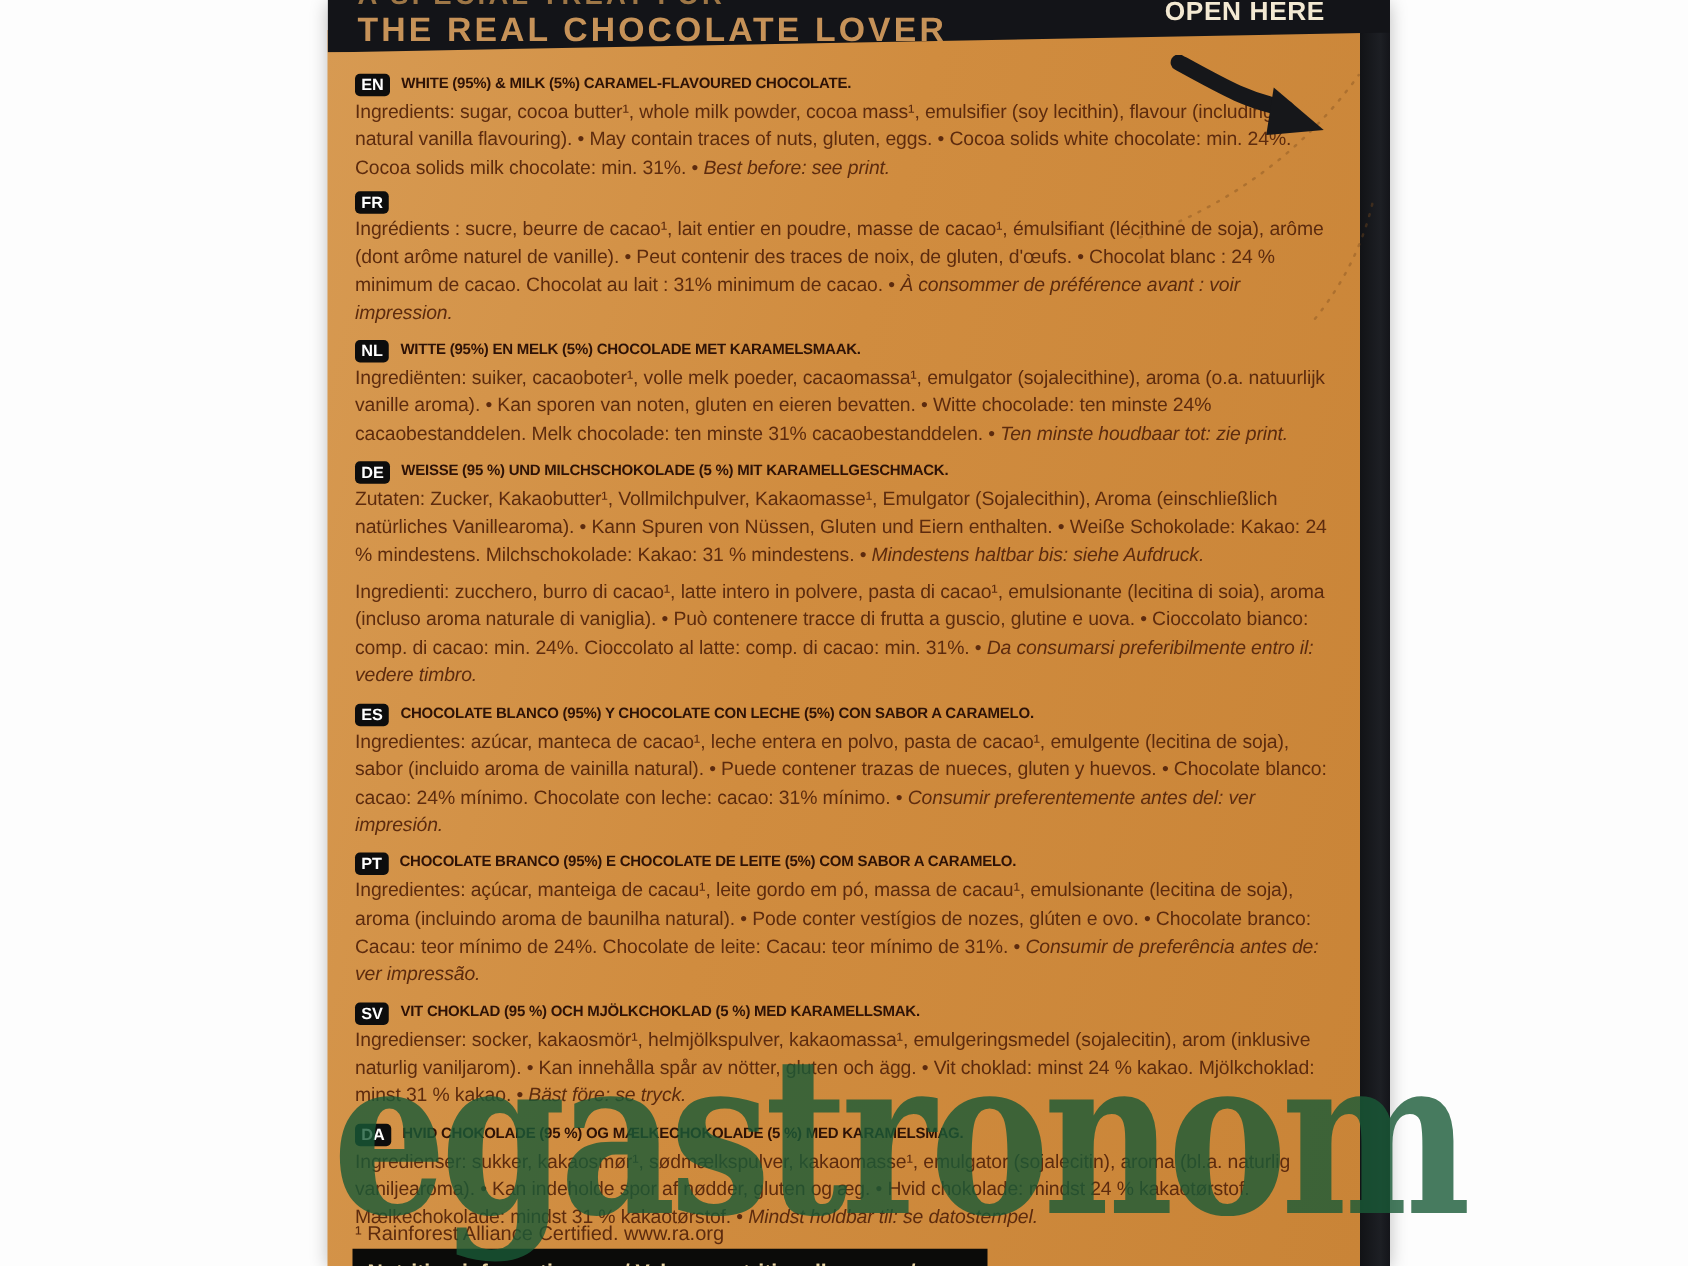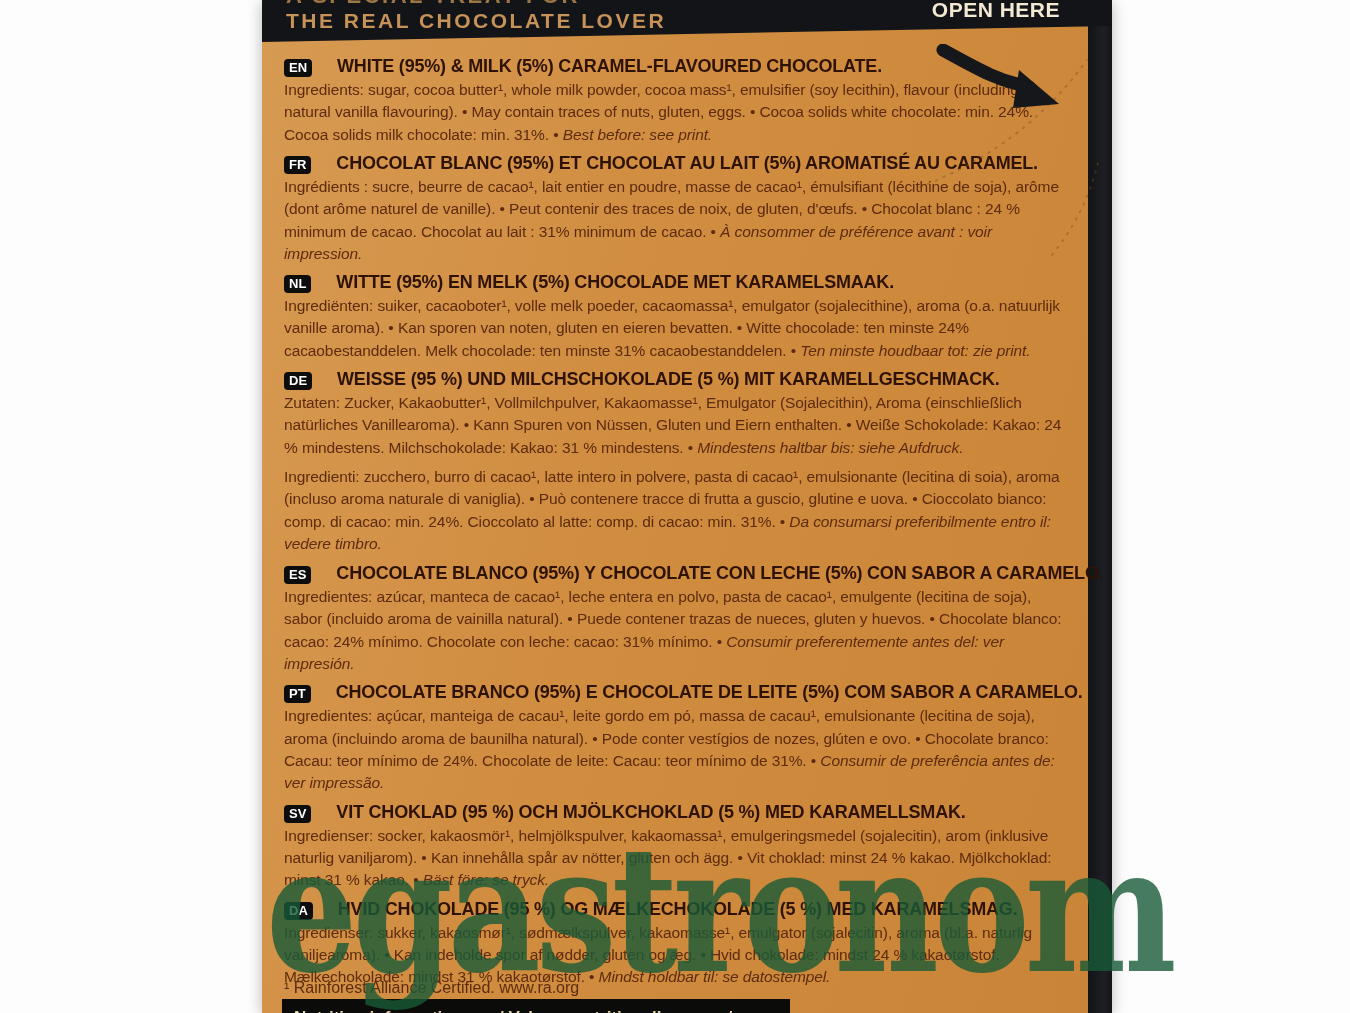--- a/index.html
+++ b/index.html
@@ -10,34 +10,34 @@
            box-shadow:0 2px 14px rgba(0,0,0,.28);}
   #edge-strip{position:absolute;right:0;top:0;width:26px;height:100%;
               background:linear-gradient(90deg,#101114,#1d1f24 70%,#14151a);}
   #label{position:absolute;left:0;top:24px;right:24px;bottom:0;
          background:linear-gradient(105deg,#d79a52 0%,var(--label,#d08c3f) 45%,#c98437 100%);}
   
   #topbar{position:absolute;left:0;top:0;width:100%;height:42px;background:#131418;
           clip-path:polygon(0 0,100% 0,100% 62%,0 100%);z-index:4;overflow:hidden;}
   .teaser{position:absolute;left:24px;top:-17px;font-size:22px;font-weight:bold;
           letter-spacing:2.5px;color:#9d7646;white-space:nowrap;}
-  .bar-title{position:absolute;left:24px;top:9px;font-size:21px;font-weight:bold;
+  .bar-title{position:absolute;left:24px;top:9px;font-size:27px;font-weight:bold;
           letter-spacing:2.5px;color:var(--gold,#c69258);white-space:nowrap;}
   .open-here{position:absolute;right:52px;top:-2px;font-size:21px;font-weight:bold;
           letter-spacing:.5px;color:#f3e9d2;white-space:nowrap;}
   #open-arrow{position:absolute;left:673px;top:44px;z-index:5;}
   #perf-dots{position:absolute;left:640px;top:40px;z-index:3;opacity:.38;}
   
   #content{position:absolute;left:22px;top:32px;width:782px;z-index:2;}
   .section{min-height:90px;margin-bottom:7px;}
   .sec-head{display:flex;align-items:flex-end;gap:9px;line-height:21px;}
   .badge{background:#0d0d0d;color:#fff;font-size:13px;font-weight:bold;
          padding:1px 5px 2px;border-radius:4px;line-height:15px;flex:0 0 auto;}
-  .sec-title{font-size:18px;font-weight:bold;color:var(--heading,#2e1206);
-         letter-spacing:-.2px;white-space:nowrap;margin-left:16px;}
+  .sec-title{font-size:12px;font-weight:bold;color:var(--heading,#2e1206);
+         letter-spacing:-.2px;white-space:nowrap;}
   .sec-body{margin:2px 0 0 0;font-size:15.5px;line-height:22.3px;
          color:var(--ink,#5d2b0e);letter-spacing:-.1px;}
   .sec-body .b{font-weight:normal;}
   .sec-body .i{font-style:italic;}
   .footnote{font-size:16px;color:var(--ink,#5d2b0e);margin-top:20px;}
   
   #nutrition{position:absolute;left:20px;top:975px;width:508px;height:70px;
          background:#0b0b09;padding:7px 12px;box-sizing:border-box;z-index:3;}
   #nutrition div{font-size:17px;font-weight:bold;color:var(--cream,#e9d3a0);
          line-height:23px;white-space:nowrap;}
@@ -60,21 +60,20 @@
           <div class="section">
             <div class="sec-head">
               <span class="badge">EN</span>
               <span class="sec-title">WHITE (95%) &amp; MILK (5%) CARAMEL-FLAVOURED CHOCOLATE.</span>
             </div>
             <p class="sec-body"><span class="b">Ingredients: </span><span class="r">sugar, cocoa butter¹, whole </span><span class="b">milk</span><span class="r"> powder, cocoa mass¹, emulsifier (</span><span class="b">soy</span><span class="r"> lecithin), flavour (including natural vanilla flavouring). • </span><span class="b">May contain traces of nuts, gluten, eggs.</span><span class="r"> • Cocoa solids white chocolate: min. 24%. Cocoa solids milk chocolate: min. 31%. • </span><span class="i">Best before: see print.</span></p>
           </div>
           <div class="section">
             <div class="sec-head">
               <span class="badge">FR</span>
-              <span class="sec-title">CHOCOLAT BLANC (95%) ET CHOCOLAT AU LAIT (5%) AROMATISÉ AU CARAMEL.</span>
             </div>
             <p class="sec-body"><span class="b">Ingrédients : </span><span class="r">sucre, beurre de cacao¹, </span><span class="b">lait</span><span class="r"> entier en poudre, masse de cacao¹, émulsifiant (lécithine de </span><span class="b">soja</span><span class="r">), arôme (dont arôme naturel de vanille). • </span><span class="b">Peut contenir des traces de noix, de gluten, d'œufs.</span><span class="r"> • Chocolat blanc : 24 % minimum de cacao. Chocolat au lait : 31% minimum de cacao. • </span><span class="i">À consommer de préférence avant : voir impression.</span></p>
           </div>
           <div class="section">
             <div class="sec-head">
               <span class="badge">NL</span>
               <span class="sec-title">WITTE (95%) EN MELK (5%) CHOCOLADE MET KARAMELSMAAK.</span>
             </div>
             <p class="sec-body"><span class="b">Ingrediënten: </span><span class="r">suiker, cacaoboter¹, volle </span><span class="b">melk</span><span class="r"> poeder, cacaomassa¹, emulgator (</span><span class="b">soja</span><span class="r">lecithine), aroma (o.a. natuurlijk vanille aroma). • </span><span class="b">Kan sporen van noten, gluten en eieren bevatten.</span><span class="r"> • Witte chocolade: ten minste 24% cacaobestanddelen. Melk chocolade: ten minste 31% cacaobestanddelen. • </span><span class="i">Ten minste houdbaar tot: zie print.</span></p>
           </div>

